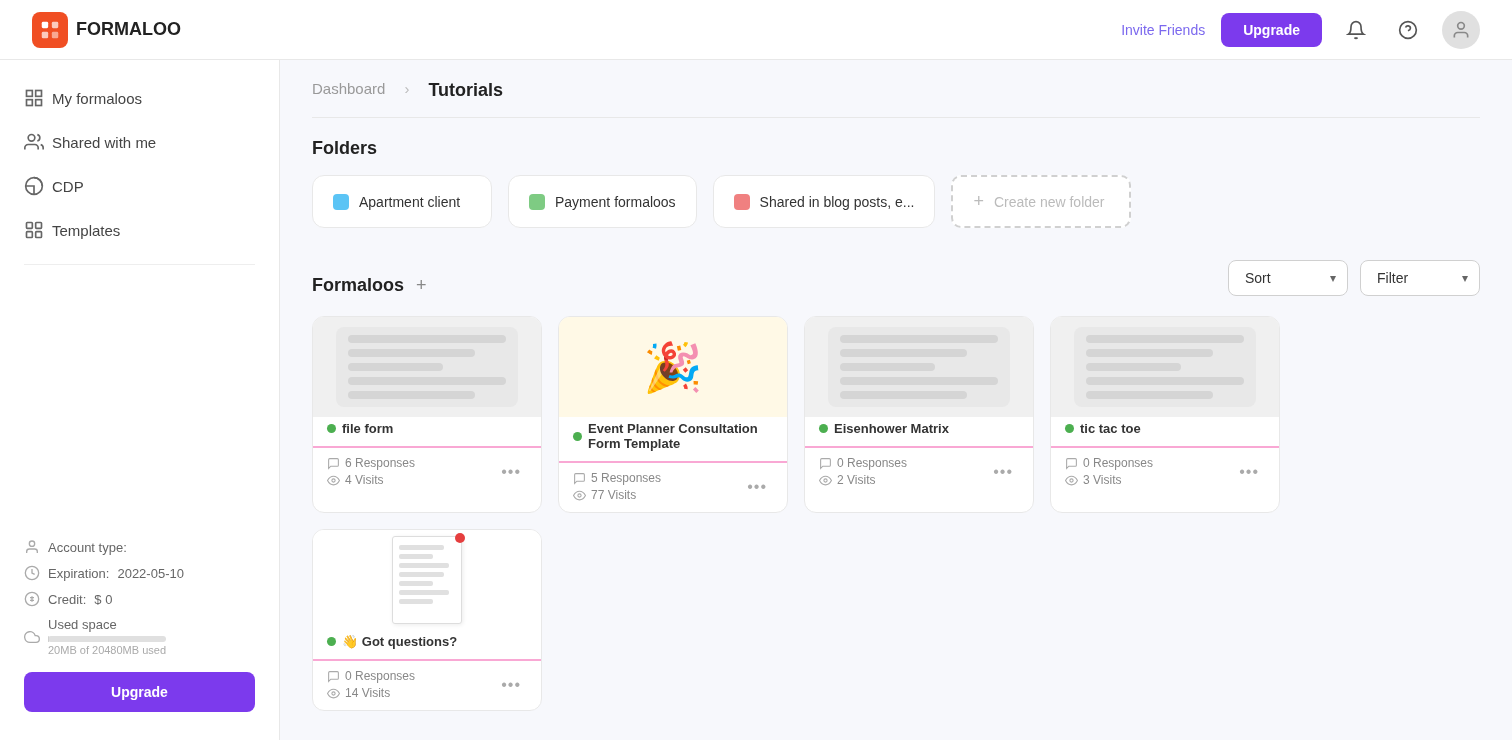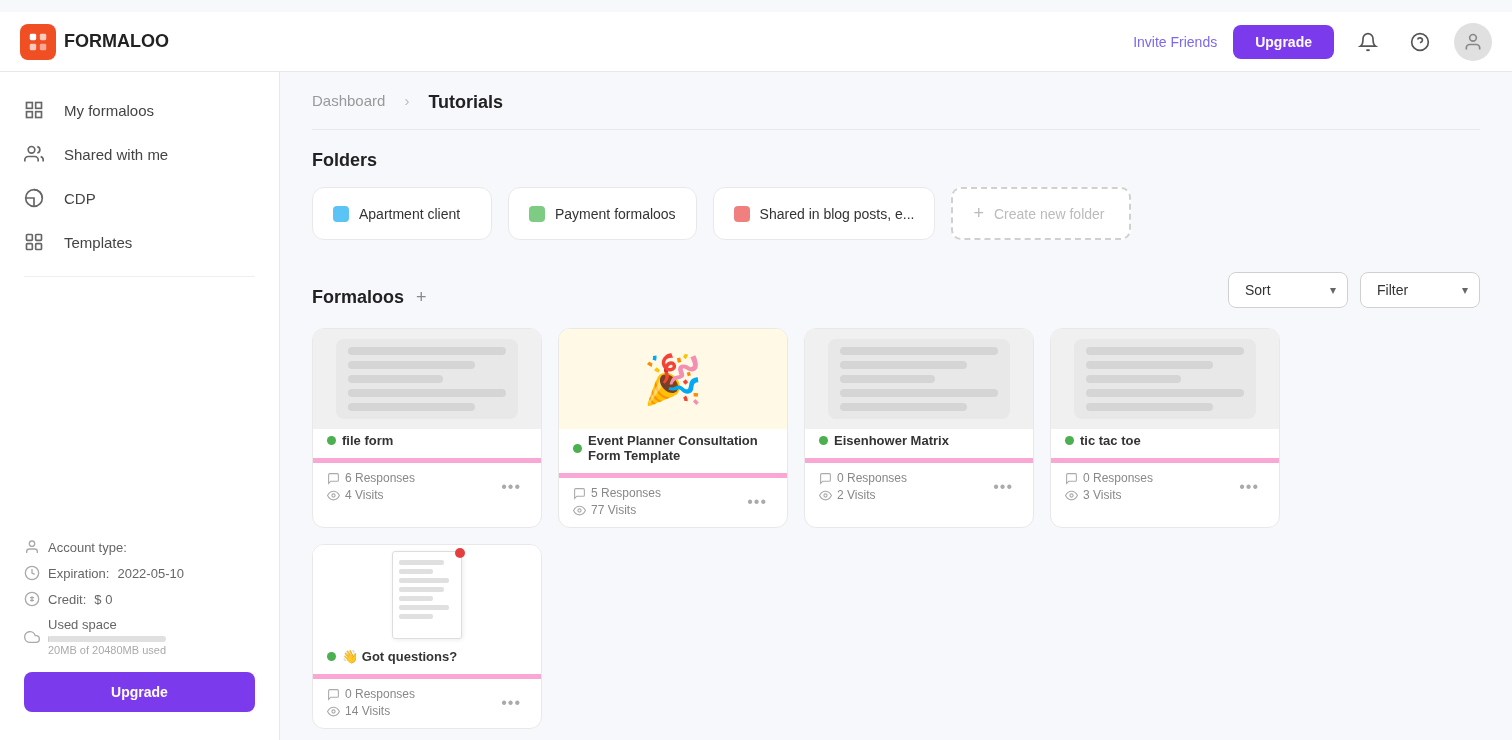--- a/index.html
+++ b/index.html
@@ -1,40 +1,40 @@
 <!DOCTYPE html>
 <html><head>
   <meta charset="utf-8">
   <style>
     * { box-sizing: border-box; margin: 0; padding: 0; }
     body { font-family: -apple-system, BlinkMacSystemFont, 'Segoe UI', sans-serif; background: #f7f8fc; color: #333; width: 1512px; height: 740px; overflow: hidden; display: flex; flex-direction: column; }
 
     
     .topnav {
       display: flex; align-items: center; background: #fff; border-bottom: 1px solid #e8e8e8;
-      height: 60px; padding: 0 20px; gap: 16px; flex-shrink: 0; margin-top: 12px;
+      height: 60px; padding: 0 32px; gap: 16px; flex-shrink: 0;
     }
     .logo { display: flex; align-items: center; gap: 8px; font-weight: 700; font-size: 18px; color: #222; text-decoration: none; }
     .logo-icon { width: 36px; height: 36px; background: #f04e23; border-radius: 8px; display: flex; align-items: center; justify-content: center; }
     .logo-icon svg { width: 22px; height: 22px; }
     .search-wrap { flex: 1; max-width: 480px; margin-left: 24px; position: relative; }
     .search-wrap input { width: 100%; border: 1px solid #e0e0e0; border-radius: 24px; padding: 8px 16px 8px 16px; font-size: 14px; color: #999; outline: none; background: #fafafa; }
     .search-icon-btn { position: absolute; right: 12px; top: 50%; transform: translateY(-50%); color: #aaa; background: none; border: none; cursor: pointer; }
     .nav-right { margin-left: auto; display: flex; align-items: center; gap: 16px; }
     .invite-link { color: #7b68ee; font-size: 14px; font-weight: 500; text-decoration: none; cursor: pointer; background: none; border: none; }
     .upgrade-btn { background: #7c3aed; color: #fff; border: none; border-radius: 8px; padding: 9px 22px; font-size: 14px; font-weight: 600; cursor: pointer; }
     .nav-icon-btn { background: none; border: none; cursor: pointer; color: #555; font-size: 20px; width: 36px; height: 36px; display: flex; align-items: center; justify-content: center; border-radius: 50%; }
     .avatar-btn { background: #e0e0e0; border: none; cursor: pointer; width: 38px; height: 38px; border-radius: 50%; display: flex; align-items: center; justify-content: center; color: #888; }
 
     
     .main-layout { display: flex; flex: 1; overflow: hidden; }
 
     
     .sidebar { width: 280px; background: #fff; border-right: 1px solid #e8e8e8; display: flex; flex-direction: column; padding: 16px 0; flex-shrink: 0; }
-    .sidebar-item { display: flex; align-items: center; gap: 20px; padding: 12px 24px; cursor: pointer; border-radius: 0; font-size: 15px; color: #444; font-weight: 500; }
+    .sidebar-item { display: flex; align-items: center; gap: 8px; padding: 12px 24px; cursor: pointer; border-radius: 0; font-size: 15px; color: #444; font-weight: 500; }
     .sidebar-item svg { color: #666; }
     .sidebar-divider { border: none; border-top: 1px solid #eee; margin: 12px 24px; }
     .sidebar-bottom { padding: 12px 24px; margin-top: auto; }
     .account-info { display: flex; flex-direction: column; gap: 10px; margin-bottom: 16px; }
     .account-row { display: flex; align-items: center; gap: 8px; font-size: 13px; color: #666; }
     .account-row svg { color: #aaa; flex-shrink: 0; }
     .storage-bar-bg { height: 6px; background: #e0e0e0; border-radius: 3px; margin-top: 4px; }
     .storage-bar-fill { height: 6px; background: #d0d0d0; border-radius: 3px; width: 1%; }
     .upgrade-sidebar-btn { width: 100%; background: #7c3aed; color: #fff; border: none; border-radius: 8px; padding: 12px; font-size: 14px; font-weight: 600; cursor: pointer; }
 
@@ -73,21 +73,21 @@
     .formalo-thumb { width: 100%; height: 100px; background: #f0f0f0; display: flex; align-items: center; justify-content: center; position: relative; overflow: hidden; }
     .formalo-thumb-grey { background: #e8e8e8; border-radius: 8px; width: 80%; height: 80%; display: flex; align-items: center; justify-content: center; }
     .formalo-thumb-lines { display: flex; flex-direction: column; gap: 6px; padding: 12px; width: 100%; }
     .thumb-line { background: #d5d5d5; height: 8px; border-radius: 4px; }
     .thumb-line.short { width: 60%; }
     .thumb-line.medium { width: 80%; }
     .thumb-line.full { width: 100%; }
     .formalo-body { padding: 4px 14px; }
     .formalo-name { font-size: 13px; font-weight: 600; color: #333; display: flex; align-items: center; gap: 6px; margin-bottom: 6px; }
     .status-dot { width: 9px; height: 9px; border-radius: 50%; flex-shrink: 0; }
-    .formalo-footer { display: flex; align-items: center; justify-content: space-between; padding: 8px 14px 10px; border-top: 5px solid #f9a8d4; }
+    .formalo-footer { display: flex; align-items: center; justify-content: space-between; padding: 8px 14px 10px; border-top: 2px solid #f9a8d4; }
     .formalo-stats { display: flex; flex-direction: column; gap: 3px; font-size: 12px; color: #888; }
     .stat-row { display: flex; align-items: center; gap: 5px; }
     .more-btn { background: none; border: none; cursor: pointer; color: #aaa; font-size: 16px; letter-spacing: 1px; padding: 2px 6px; }
 
     
     .party-thumb { background: #fff9e6; width: 100%; height: 100px; display: flex; align-items: center; justify-content: center; }
     .party-icon { font-size: 48px; }
 
     
     .doc-thumb { background: #fff; width: 100%; height: 100px; display: flex; align-items: center; justify-content: center; padding: 8px; position: relative; }

